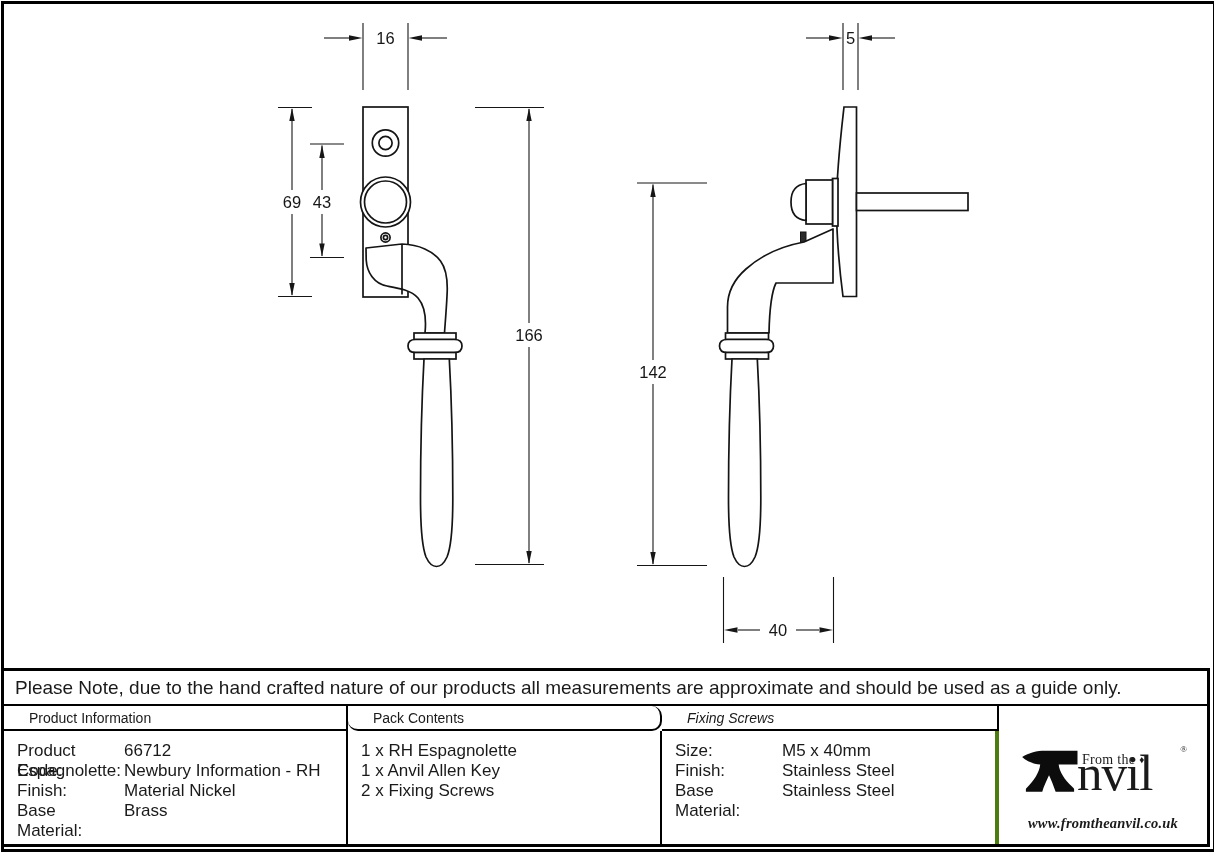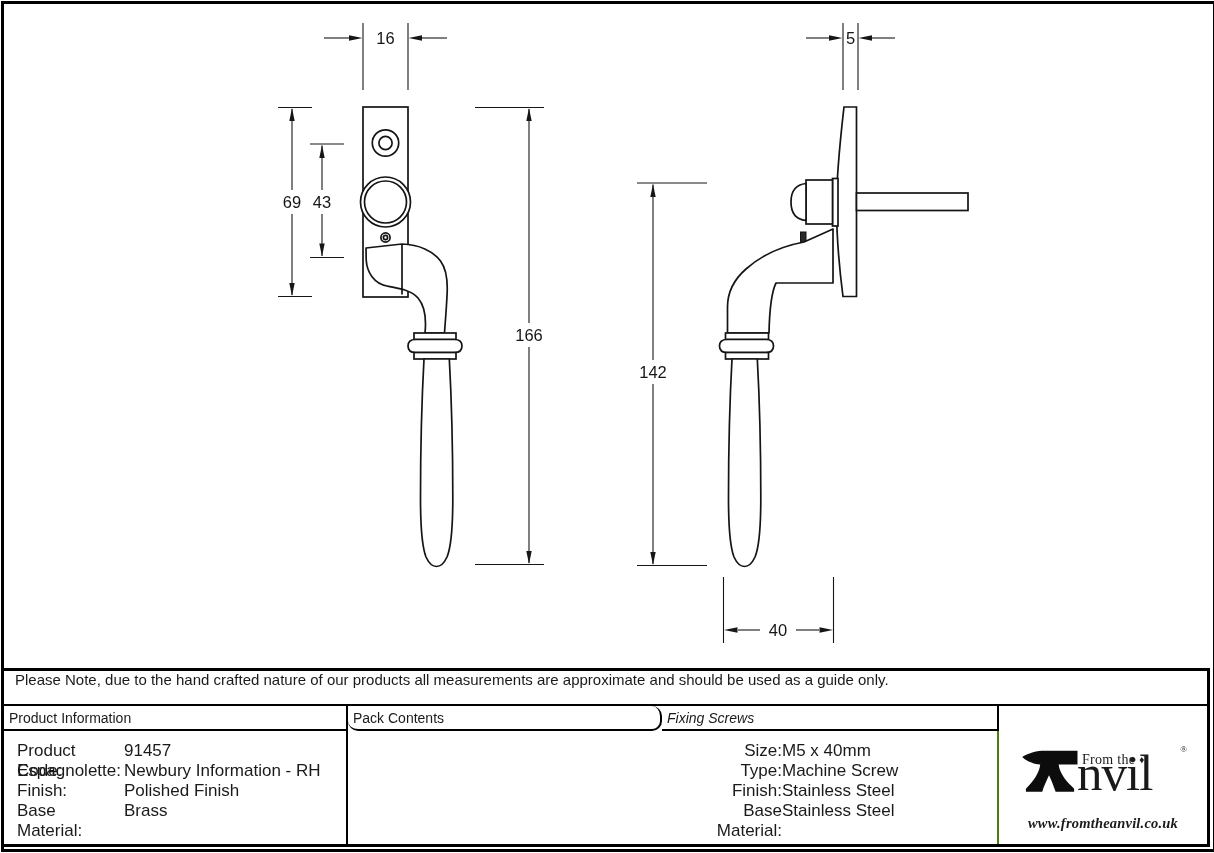--- a/index.html
+++ b/index.html
@@ -6,30 +6,30 @@
     font-family:"Liberation Sans",sans-serif;color:#1a1a1a;}
   .sheet{position:relative;width:1214px;height:853px;background:#fff;}
   .page-frame{position:absolute;left:1px;top:1px;width:1209px;height:845px;border:3px solid #000;}
   .drawing-area{position:absolute;left:16px;top:0;width:1214px;height:660px;}
   svg text{font-family:"Liberation Sans",sans-serif;font-size:16.5px;fill:#161616;}
 
   .info-table{position:absolute;left:1px;top:668px;width:1209px;height:179px;border:3px solid #000;
     box-sizing:border-box;display:grid;
     grid-template-columns:344px 314px 337px auto;
     grid-template-rows:35px 25px auto;background:#fff;}
-  .note-cell{grid-column:1/5;grid-row:1;border-bottom:2px solid #000;display:flex;
-    padding-left:11px;font-size:15px;}
-  .hdr{grid-row:2;border-bottom:2px solid #000;display:flex;align-items:center;padding-left:5px;font-size:14px;}
+  .note-cell{grid-column:1/5;grid-row:1;border-bottom:2px solid #000;display:flex;align-items:center;
+    padding-left:11px;font-size:19px;}
+  .hdr{grid-row:2;border-bottom:2px solid #000;display:flex;align-items:center;padding-left:25px;font-size:14px;}
   .hdr.c1{grid-column:1;border-right:2px solid #000;}
   .hdr.c2{grid-column:2;border-right:2px solid #000;border-radius:10px;}
   .hdr.c3{grid-column:3;border-right:2px solid #000;font-style:italic;}
   .body-cell{grid-row:3;padding:10px 0 0 13px;font-size:17px;}
   .body-cell.c1{grid-column:1;border-right:2px solid #000;}
   .body-cell.c2{grid-column:2;border-right:2px solid #000;}
-  .body-cell.c3{grid-column:3;border-right:2px solid #4d7c0f;text-align:right;}
+  .body-cell.c3{grid-column:3;border-right:4px solid #4d7c0f;}
   .kv-row{display:flex;height:20px;line-height:20px;}
   .kv-row .k{width:107px;flex:none;}
   .list-row{height:20px;line-height:20px;}
 
   .logo-cell{grid-column:4;grid-row:2/4;position:relative;}
   .logo{position:absolute;left:50%;top:38px;width:168px;height:72px;margin-left:-84px;}
   .logo .anvil-glyph{position:absolute;left:2px;top:4px;width:58px;height:46px;}
   .logo .from-the{position:absolute;left:63px;top:8px;font-family:"Liberation Serif",serif;font-size:14px;
     white-space:nowrap;letter-spacing:.3px;}
   .logo .from-the .dia{font-size:10px;vertical-align:1px;}
@@ -189,45 +189,46 @@
     <div class="hdr c2">
       <span>Pack Contents</span>
     </div>
     <div class="hdr c3">
       <span>Fixing Screws</span>
     </div>
 
     <div class="body-cell c1">
       <div class="kv-row">
         <span class="k">Product Code:</span>
-        <span class="v">91457</span>
+        <span class="v">66712</span>
       </div>
       <div class="kv-row">
         <span class="k">Espagnolette:</span>
         <span class="v">Newbury Information - RH</span>
       </div>
       <div class="kv-row">
         <span class="k">Finish:</span>
-        <span class="v">Polished Finish</span>
+        <span class="v">Material Nickel</span>
       </div>
       <div class="kv-row">
         <span class="k">Base Material:</span>
         <span class="v">Brass</span>
       </div>
     </div>
 
+    <div class="body-cell c2">
+      <div class="list-row">1 x RH Espagnolette</div>
+      <div class="list-row">1 x Anvil Allen Key</div>
+      <div class="list-row">2 x Fixing Screws</div>
+    </div>
 
     <div class="body-cell c3">
       <div class="kv-row">
         <span class="k">Size:</span>
         <span class="v">M5 x 40mm</span>
-      </div>
-      <div class="kv-row">
-        <span class="k">Type:</span>
-        <span class="v">Machine Screw</span>
       </div>
       <div class="kv-row">
         <span class="k">Finish:</span>
         <span class="v">Stainless Steel</span>
       </div>
       <div class="kv-row">
         <span class="k">Base Material:</span>
         <span class="v">Stainless Steel</span>
       </div>
     </div>

